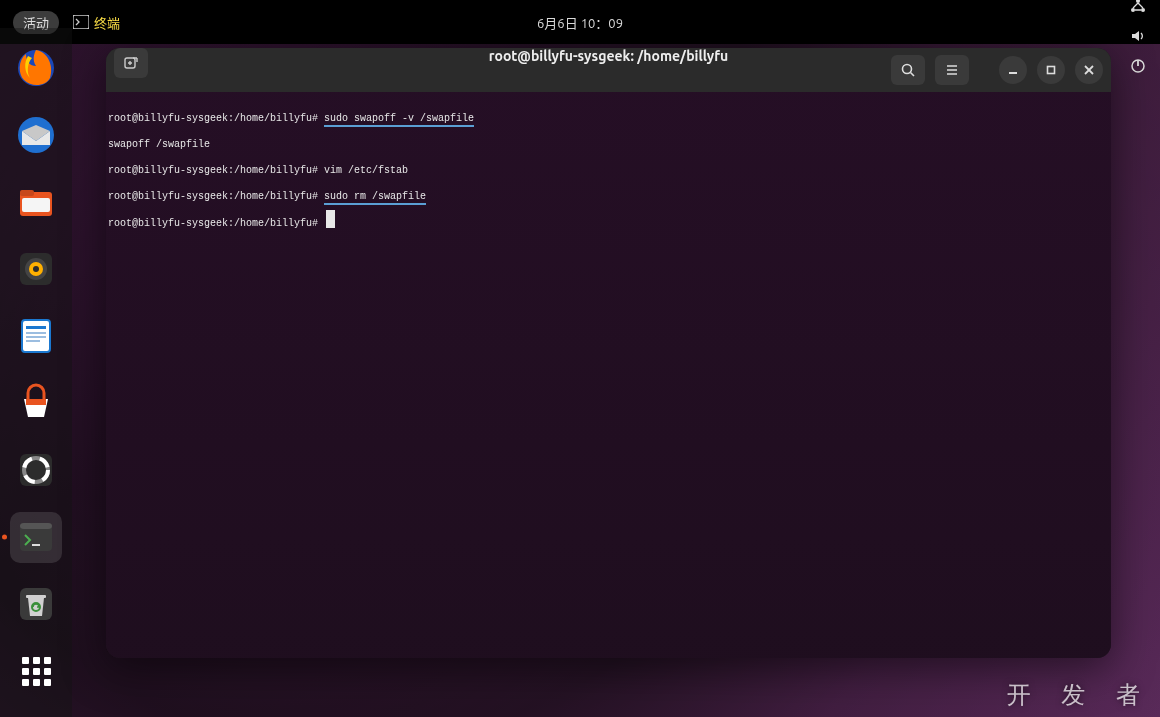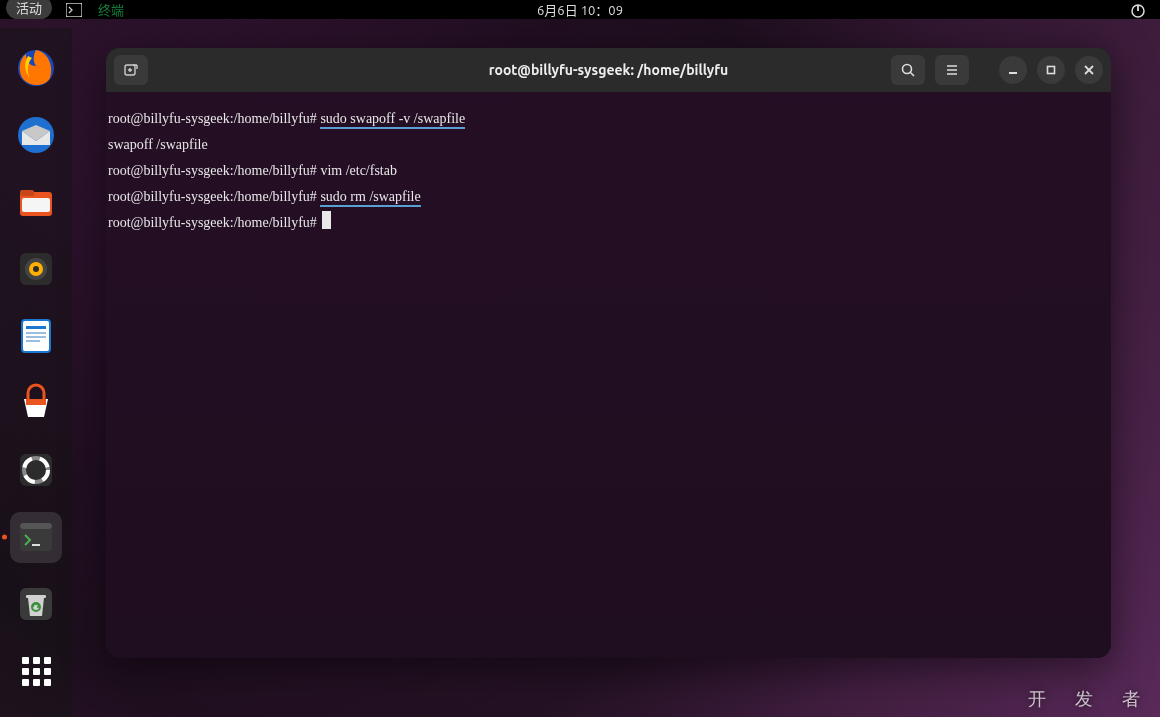--- a/index.html
+++ b/index.html
@@ -5,28 +5,29 @@
   * { margin: 0; padding: 0; box-sizing: border-box; }
   html, body { width: 1160px; height: 717px; overflow: hidden; font-family: "Ubuntu", "Noto Sans CJK SC", sans-serif; }
   body {
     background: radial-gradient(circle at 30% 40%, #6b3d6b 0%, #4a2d4a 25%, #3a2a3a 50%, #5a3d5a 70%, #6b4a6b 100%),
                 linear-gradient(135deg, #5c3a5c 0%, #3e2a3e 30%, #4a3248 60%, #6a486a 100%);
     background-blend-mode: overlay;
     position: relative;
   }
   
   #topbar {
-    position: absolute; top: 0; left: 0; right: 0; height: 19px;
-    background: #000; color: #ddd; display: flex; align-items: flex-end;
+    position: absolute; top: 0; left: 0; right: 0; height: 44px;
+    background: #000; color: #ddd; display: flex; align-items: center;
     font-size: 13px;
+    padding-left: 7px;
   }
   #activities {
     background: #3c3c3c; border-radius: 12px; padding: 2px 10px; margin-left: 6px;
   }
-  #appmenu { display: flex; align-items: center; gap: 16px; margin-left: 14px; color: #15803d; }
+  #appmenu { display: flex; align-items: center; gap: 5px; margin-left: 14px; color: #fde047; }
   #clock { position: absolute; left: 50%; transform: translateX(-50%); }
   #statusarea { margin-left: auto; display: flex; align-items: center; gap: 14px; padding-right: 14px; flex-direction: column; }
   #statusarea .ico { width: 16px; height: 16px; display: inline-flex; align-items: center; justify-content: center; }
   
   #dock {
     position: absolute; top: 28px; left: 0; bottom: 0; width: 72px;
     background: rgba(20,20,20,0.45);
     display: flex; flex-direction: column; align-items: center;
     padding-top: 14px; gap: 16px;
   }
@@ -47,51 +48,51 @@
   .grid9 { display: grid; grid-template-columns: repeat(3, 7px); grid-template-rows: repeat(3, 7px); gap: 4px; }
   .grid9 span { background: #fff; border-radius: 1px; }
   
   #termwin {
     position: absolute; left: 106px; top: 48px; width: 1005px; height: 610px;
     background: #1e1e1e; border-radius: 14px; overflow: hidden;
     box-shadow: 0 10px 40px rgba(0,0,0,0.5);
     display: flex; flex-direction: column;
   }
   #term-header {
-    height: 44px; background: #2b2b2b; display: flex; align-items: center;
+    height: 44px; background: #2b2b2b; display: flex; 
     padding: 0 8px; gap: 8px; position: relative;
   }
   .hbtn {
     width: 34px; height: 30px; border-radius: 6px; background: #3a3a3a;
     display: flex; align-items: center; justify-content: center; color: #ddd;
   }
   .hbtn.round { width: 28px; height: 28px; border-radius: 50%; }
   #term-title {
     position: absolute; left: 50%; transform: translateX(-50%);
     color: #eee; font-weight: 600; font-size: 14px;
   }
   #term-header-right { margin-left: auto; display: flex; gap: 10px; align-items: center; }
   #term-body {
     flex: 1; background: rgba(35,15,35,0.55);
     background-image: linear-gradient(rgba(40,10,40,0.6), rgba(30,10,30,0.65));
     padding: 14px 1px 0 0;
-    font-family: Liberation Serif, serif;
-    font-size: 14px; color: #e8e8e8; line-height: 26px;
+    font-family: Liberation Mono, monospace;
+    font-size: 10px; color: #e8e8e8; line-height: 26px;
     white-space: pre;
   }
   .line { padding: 0 2px; }
   .underlined { border-bottom: 2px solid #5a9fd4; padding-bottom: 1px; }
   .cursor { display: inline-block; width: 9px; height: 18px; background: #e8e8e8; vertical-align: -2px; margin-left: 2px; }
   
   #watermark {
     position: absolute; right: 8px; bottom: 6px; text-align: right;
     font-family: "SimHei", sans-serif; color: rgba(255,255,255,0.72);
     text-shadow: 0 0 6px rgba(0,0,0,0.6);
   }
-  #watermark .l1 { font-size: 18px; letter-spacing: 12px; margin-top: 47px; }
+  #watermark .l1 { font-size: 24px; letter-spacing: 12px; margin-top: 47px; }
   #watermark .l2 { font-size: 20px; letter-spacing: 1px; font-family: sans-serif; }
   svg { display: block; }
 </style>
 </head>
 <body>
 
 <div id="topbar">
   <div id="activities">活动</div>
   <div id="appmenu">
     <span class="ico">

